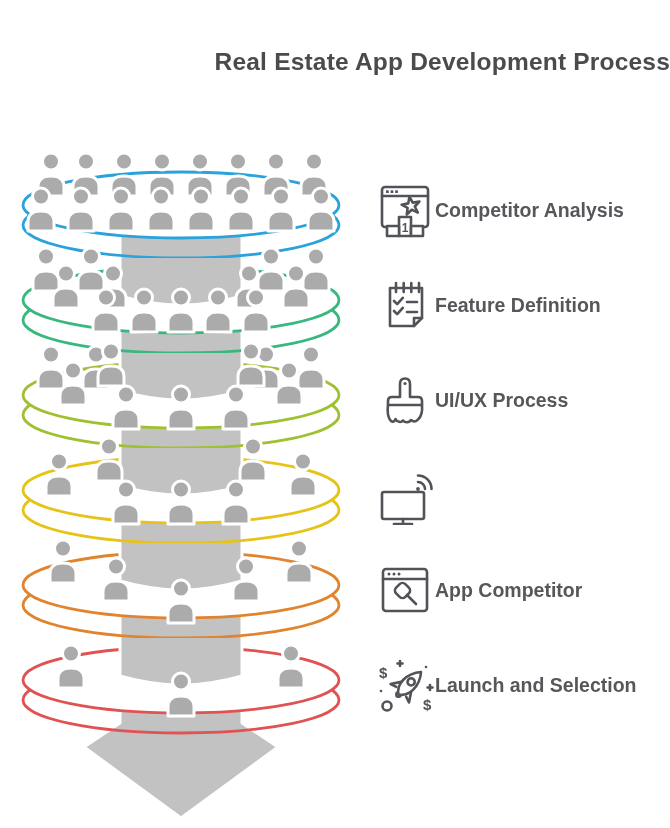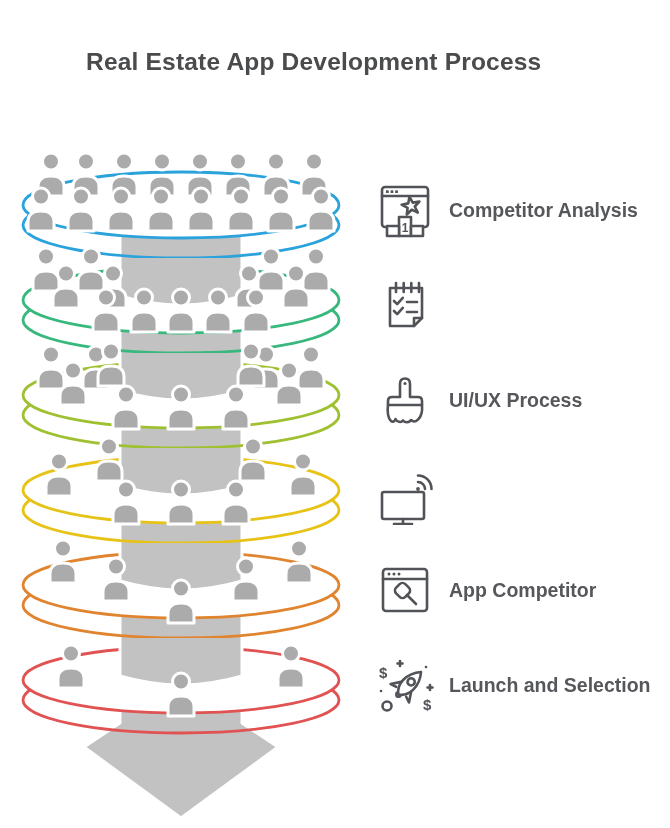--- a/index.html
+++ b/index.html
@@ -3,32 +3,32 @@
 <meta charset="utf-8">
 <style>
   html,body{margin:0;padding:0;}
   body{
     width:670px;height:828px;position:relative;background:#ffffff;
     font-family:"Liberation Sans","DejaVu Sans",sans-serif;
     overflow:hidden;
   }
   .page-title{
     position:absolute;left:86px;top:48px;width:584px;
-    text-align:left;font-size:24.5px;font-weight:700;color:#4a4b4d;
+    text-align:right;font-size:24.5px;font-weight:700;color:#4a4b4d;
     letter-spacing:0.2px;
   }
   .funnel-svg{position:absolute;left:0;top:95px;}
   .steps-col{position:absolute;left:375px;top:180px;width:290px;}
   .step-row{
     display:flex;align-items:center;height:60px;margin-bottom:35px;
   }
   .step-icon{width:60px;height:60px;flex:0 0 60px;}
   .step-icon *{vector-effect:none;}
   .step-label{
-    margin-left:14px;font-size:19.5px;font-weight:700;color:#56575b;
+    font-size:19.5px;font-weight:700;color:#56575b;
     white-space:nowrap;
   }
   .ic{stroke:#515358;stroke-width:2.6;fill:none;stroke-linecap:round;stroke-linejoin:round;}
   .icf{fill:#515358;stroke:none;}
   .icw{fill:#ffffff;stroke:#515358;stroke-width:2.6;stroke-linejoin:round;}
   .ictx{fill:#515358;font-weight:700;font-family:"Liberation Sans",sans-serif;}
 </style>
 </head>
 <body>
 
@@ -157,20 +157,21 @@
       <path class="ic" d="M47,43 H39 V51"></path>
       <line class="ic" x1="21" y1="8" x2="21" y2="17"></line>
       <line class="ic" x1="28.7" y1="8" x2="28.7" y2="17"></line>
       <line class="ic" x1="36.3" y1="8" x2="36.3" y2="17"></line>
       <line class="ic" x1="44" y1="8" x2="44" y2="17"></line>
       <path class="ic" d="M19,26 l3.2,3.2 l5.6,-6.4"></path>
       <path class="ic" d="M19,36 l3.2,3.2 l5.6,-6.4"></path>
       <line class="ic" x1="32" y1="27" x2="42" y2="27"></line>
       <line class="ic" x1="32" y1="37" x2="42" y2="37"></line>
     </svg>
+    <div class="step-label">Feature Definition</div>
   </div>
 
   <div class="step-row">
     <svg class="step-icon" viewBox="0 0 60 60">
       <path class="ic" d="M13,35 V31 Q13,27 17,27 H25 V14 Q25,8.5 30,8.5 Q35,8.5 35,14 V27 H43 Q47,27 47,31 V35 Z"></path>
       <circle class="icf" cx="30" cy="13.5" r="1.6"></circle>
       <path class="ic" d="M13,35 C12,43 13,48 16,51 C18,52.6 20,51 20.5,49 C22,52 26,53 28,50.5 C30,53 34,53 36,50 C38,52 41,52 43,49.5 C46,47 47.5,41 47,35"></path>
     </svg>
     <div class="step-label">UI/UX Process</div>
   </div>

